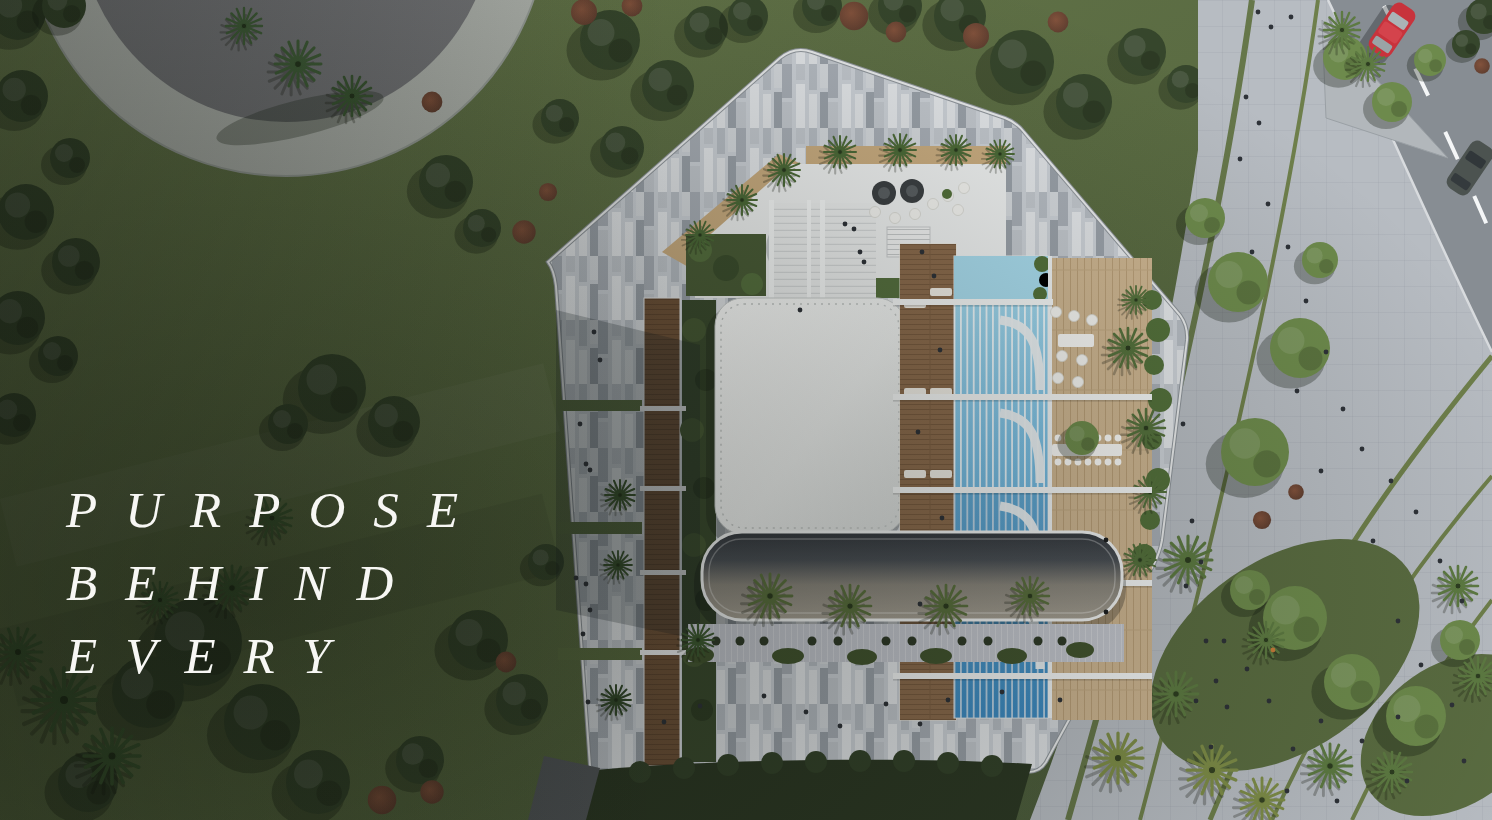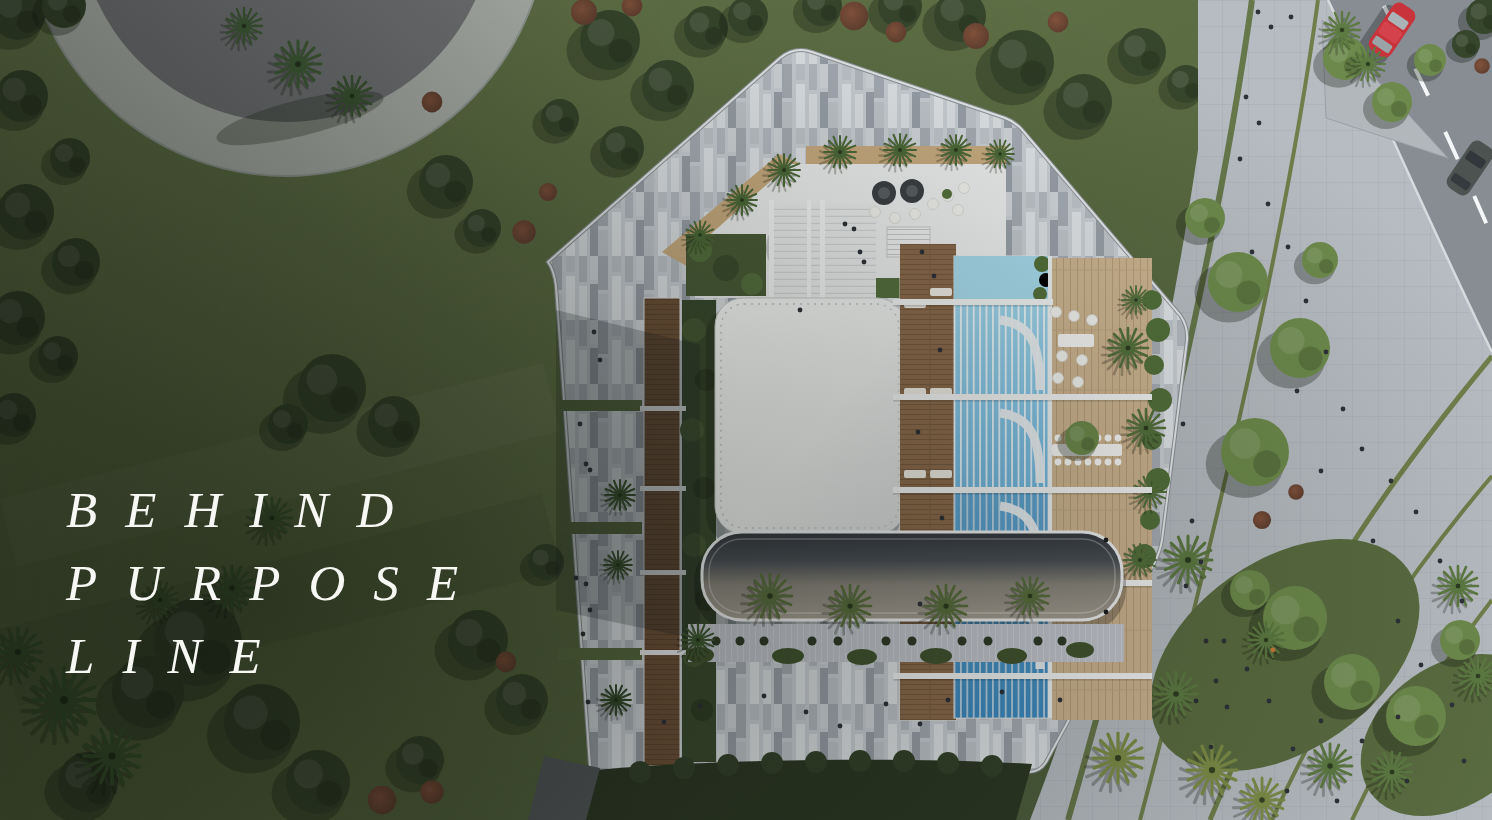--- a/index.html
+++ b/index.html
@@ -579,17 +579,17 @@
     <use href="#person" transform="translate(1060,700)"></use>
           <use href="#person" transform="translate(664,722)"></use>
   </g>
 </g>
 
 <rect x="0" y="0" width="1492" height="820" fill="url(#gVig)"></rect>
 <rect x="0" y="0" width="1492" height="820" fill="url(#gLeft)"></rect>
 </svg>
 
 <div class="headline">
+  <div>PURPOSE</div>
   <div>BEHIND</div>
-  <div>PURPOSE</div>
-  <div>LINE</div>
+  <div>EVERY</div>
 </div>
 </div>
 
 </body></html>

